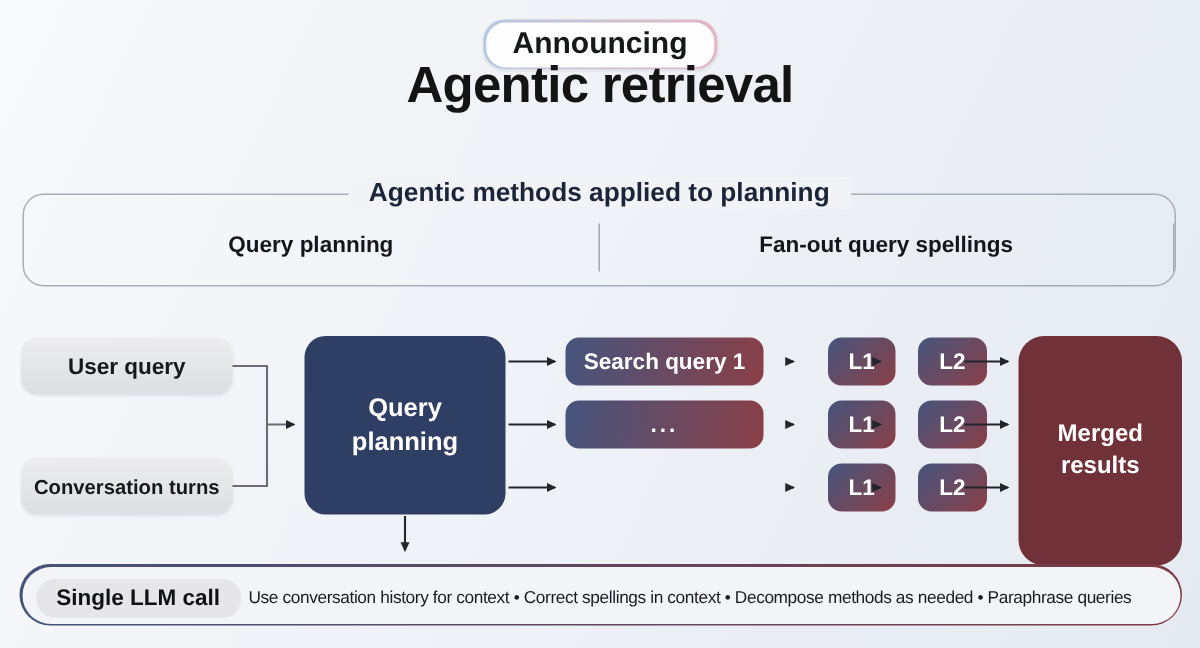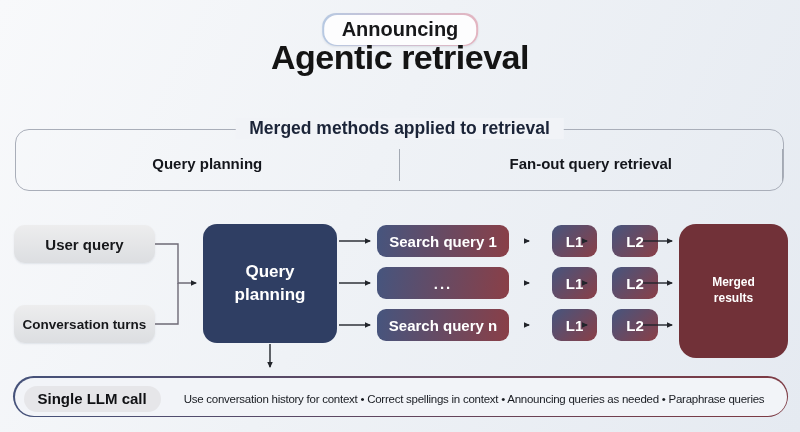--- a/index.html
+++ b/index.html
@@ -60,37 +60,37 @@
     display:flex;align-items:center;justify-content:center;
     color:#fff;font-size:15px;font-weight:600;
   }
   .lbox{
     position:absolute;width:45px;height:32px;border-radius:9px;
     background:linear-gradient(135deg,#46557e 0%,#8a3f47 100%);
     display:flex;align-items:center;justify-content:center;
     color:#fff;font-size:15px;font-weight:700;margin-left:17px;
   }
   .merged-box{
-    position:absolute;left:679px;top:224px;width:109px;height:134px;
+    position:absolute;left:679px;top:224px;width:109px;height:153px;
     background:#713138;border-radius:17px;
     display:flex;align-items:center;justify-content:center;text-align:center;
-    color:#fff;font-size:12px;font-weight:700;line-height:1.3;padding:0 18px;
+    color:#fff;font-size:16px;font-weight:700;line-height:1.3;padding:0 18px;
     box-sizing:border-box;
   }
   
   .connectors{position:absolute;left:0;top:0;width:800px;height:432px;pointer-events:none;}
   
   .footer-wrap{
     position:absolute;left:13px;top:376px;width:775px;height:41px;
     padding:1.5px;border-radius:21px;box-sizing:border-box;
     background:linear-gradient(90deg,#45527a,#7d3a43);
   }
   .footer-inner{
     width:100%;height:100%;border-radius:20px;background:#f2f4f8;
-    display:flex;align-items:center;gap:23px;padding:4px 14px 0 9px;
+    display:flex;align-items:center;gap:5px;padding:4px 14px 0 9px;
     box-sizing:border-box;overflow:hidden;
   }
   .footer-badge{
     background:#e6e6e9;border-radius:13px;padding:4px 14px 5px 14px;
     font-size:15px;font-weight:700;color:#101114;white-space:nowrap;
     flex:0 0 auto;
   }
   .footer-text{
     font-size:11.5px;letter-spacing:-0.25px;color:#181b21;white-space:nowrap;
   }
@@ -99,37 +99,36 @@
 <body>
 
 <div class="canvas">
 
   <div class="announce-wrap">
     <div class="announce">Announcing</div>
   </div>
   <h1 class="main-title">Agentic retrieval</h1>
 
   <div class="methods-box">
-    <div class="methods-title">Merged methods applied to retrieval</div>
+    <div class="methods-title">Agentic methods applied to planning</div>
     <div class="methods-cols">
       <div class="methods-col">Query planning</div>
       <div class="methods-divider"></div>
-      <div class="methods-col">Fan-out query retrieval</div>
+      <div class="methods-col">Fan-out query spellings</div>
       <div class="methods-divider"></div>
     </div>
   </div>
 
   <div class="input-box" style="top:225px;font-size:15px;">User query</div>
   <div class="input-box" style="top:305px;font-size:13.5px;">Conversation turns</div>
 
   <div class="planner-box">Query planning</div>
 
   <div class="query-box" style="top:225px;">Search query 1</div>
   <div class="query-box" style="top:267px;letter-spacing:2px;">...</div>
-  <div class="query-box" style="top:309px;">Search query n</div>
 
   <div class="lbox" style="left:535px;top:225px;">L1</div>
   <div class="lbox" style="left:595px;top:225px;width:46px;">L2</div>
   <div class="lbox" style="left:535px;top:267px;">L1</div>
   <div class="lbox" style="left:595px;top:267px;width:46px;">L2</div>
   <div class="lbox" style="left:535px;top:309px;">L1</div>
   <div class="lbox" style="left:595px;top:309px;width:46px;">L2</div>
 
   <div class="merged-box">Merged results</div>
 
@@ -157,17 +156,17 @@
     <path d="M643,241 L672,241" fill="none" stroke="#22252b" stroke-width="1.4" marker-end="url(#ah)"></path>
     <path d="M643,283 L672,283" fill="none" stroke="#22252b" stroke-width="1.4" marker-end="url(#ah)"></path>
     <path d="M643,325 L672,325" fill="none" stroke="#22252b" stroke-width="1.4" marker-end="url(#ah)"></path>
 
     <path d="M270,344 L270,367" fill="none" stroke="#22252b" stroke-width="1.4" marker-end="url(#ah)"></path>
   </svg>
 
   <div class="footer-wrap">
     <div class="footer-inner">
       <div class="footer-badge">Single LLM call</div>
-      <div class="footer-text">Use conversation history for context • Correct spellings in context • Announcing queries as needed • Paraphrase queries</div>
+      <div class="footer-text">Use conversation history for context • Correct spellings in context • Decompose methods as needed • Paraphrase queries</div>
     </div>
   </div>
 
 </div>
 
 </body></html>

